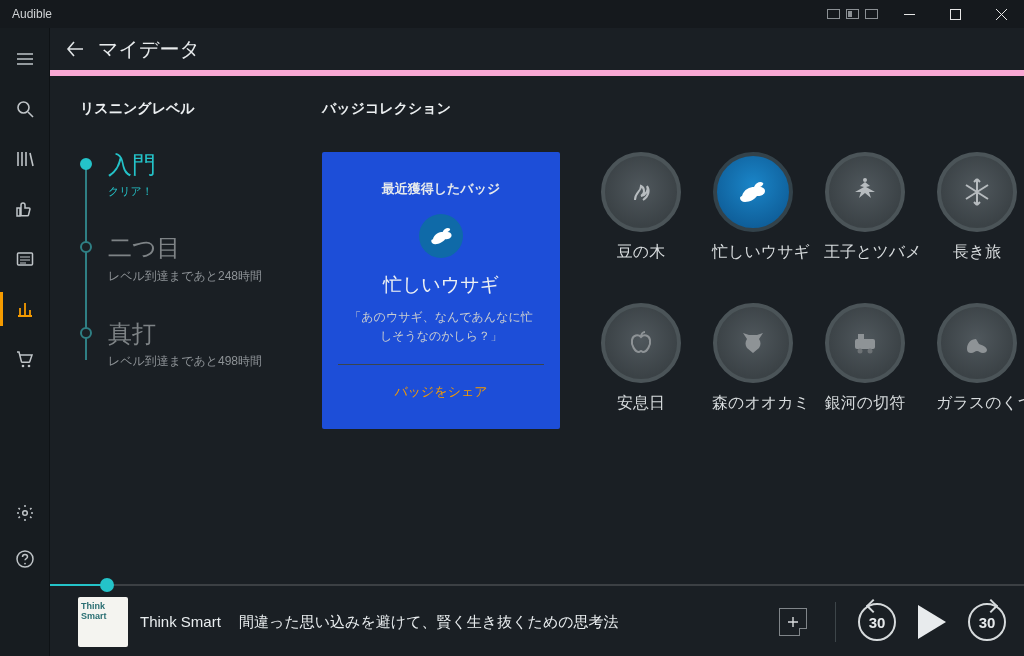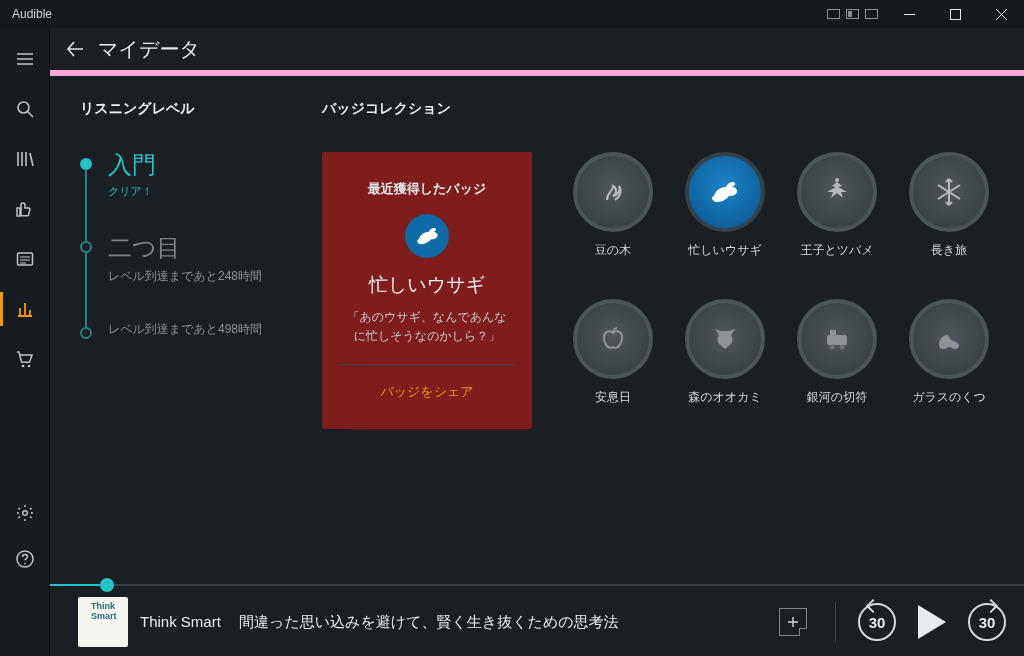--- a/index.html
+++ b/index.html
@@ -44,42 +44,42 @@
 .lvl.current .dot::after{content:'';position:absolute;inset:3px;border-radius:50%;background:#24c3c9;}
 .lvl .lname { font-size: 24px; font-weight:400; color:#7e8386; line-height:1.1;}
 .lvl.done .lname { color:#24c3c9; }
 .lvl.current .lname { color:#e9ecee; }
 .lvl .lsub { font-size: 12px; color:#8d9296; margin-top:6px; }
 .lvl.done .lsub { color:#24c3c9; font-size:11px;}
 
 .badgecol { flex:1; padding: 24px 0 0 10px; min-width:0; }
 .badgerow { display:flex; align-items:flex-start; }
 
-.card { width: 210px; background:#7f1d1d; border-radius:2px; padding: 28px 16px 28px; text-align:center; margin-right:40px; flex:0 0 auto;}
+.card { width: 238px; background:#1d4ed8; border-radius:2px; padding: 28px 16px 28px; text-align:center; margin-right:40px; flex:0 0 auto;}
 .card .ctitle{ font-size:13px; font-weight:600; color:#e6eaec; margin-bottom:16px;}
 .card .cicon{ width:44px; height:44px; border-radius:50%; background:#0f6aa8; margin:0 auto 14px; display:flex;align-items:center;justify-content:center;}
 .card .cname{ font-size:19px; color:#eef1f3; margin-bottom:10px;}
 .card .cdesc{ font-size:12px; color:#c9cdd0; line-height:1.6; padding:0 8px 18px; border-bottom:1px solid #3a454d;}
 .card .cshare{ color:#f59b00; font-size:13px; padding-top:18px; font-weight:500;}
 
 .badgegrid{ flex:1; min-width:0;}
 .grow{ display:flex; gap:30px; margin-bottom:40px; }
 .bg{ flex:0 0 auto; text-align:center; width:82px;}
 .bg .circ{ width:80px; height:80px; border-radius:50%; border:4px solid #4b5458; background:radial-gradient(circle at 50% 45%, #4f575c, #3b4246 70%); display:flex; align-items:center; justify-content:center; margin:0 auto 10px; position:relative;}
 .bg.earned .circ{ background:radial-gradient(circle at 50% 40%, #1a85c8, #0f5f9a 75%); border-color:#33424a;}
-.bg .blabel{ font-size:12px; color:#d7dbdd; white-space:nowrap;}
+.bg .blabel{ font-size:16px; color:#d7dbdd; white-space:nowrap;}
 
 
 .player{ position:absolute; left:50px; right:0; bottom:0; height:74px; background:transparent;}
 .pbar{ height:6px; background:transparent; position:relative; margin:0 0 0 0;}
 .ptrack{position:absolute;left:0;right:0;top:2px;height:2px;background:rgba(255,255,255,.15);}
 .pfill{position:absolute;left:0;top:2px;height:2px;width:56px;background:#24c3c9;}
 .pthumb{position:absolute;left:50px;top:-4px;width:14px;height:14px;border-radius:50%;background:#24c3c9;}
 .pbody{display:flex;align-items:center;height:68px;padding:8px 18px 8px 28px;}
-.cover{width:50px;height:50px;background:#f4f4f0;border-radius:2px;margin-right:12px;display:flex;flex-direction:column;overflow:hidden;font-size:8px;color:#2a6f73;padding:4px 13px;}
+.cover{width:50px;height:50px;background:#f4f4f0;border-radius:2px;margin-right:12px;display:flex;flex-direction:column;overflow:hidden;font-size:8px;color:#2a6f73;padding:4px 3px;}
 .cover .cv1{font-weight:700;font-size:9px;}
 .tmeta{flex:1;min-width:0;}
 .tline1{font-size:15px; color:#e9edef; white-space:nowrap; overflow:hidden; text-overflow:ellipsis;}
 .tline1 .tsub{margin-left:14px;}
 .tline2{font-size:13px;color:#b9bfc2;white-space:nowrap;overflow:hidden;text-overflow:ellipsis;margin-top:4px;}
 .pctrls{display:flex;align-items:center;gap:22px;margin-left:18px;}
 .pctrl{color:#e6e9eb;display:flex;align-items:center;justify-content:center;}
 .addbtn{width:28px;height:28px;border:1px solid #808589;display:flex;align-items:center;justify-content:center;font-size:13px;color:#d9dcde;margin-right:6px;position:relative;}
 .addbtn::after{content:'';position:absolute;right:-1px;bottom:-1px;width:7px;height:7px;border-left:1px solid #808589;border-top:1px solid #808589;background:#1a1f24;}
 .vsep{width:1px;height:40px;background:#3d4549;}
@@ -202,20 +202,21 @@
               <div class="lname">入門</div>
               <div class="lsub">クリア！</div>
             </div>
             <div class="lvl">
               <div class="dot"></div>
               <div class="lname">二つ目</div>
               <div class="lsub">レベル到達まであと248時間</div>
             </div>
             <div class="lvl">
               <div class="dot"></div>
+              <div class="lname">真打</div>
               <div class="lsub">レベル到達まであと498時間</div>
             </div>
           </div>
         </div>
 
         <div class="badgecol">
           <div class="sectitle">バッジコレクション</div>
           <div class="badgerow">
             <div class="card">
               <div class="ctitle">最近獲得したバッジ</div>

